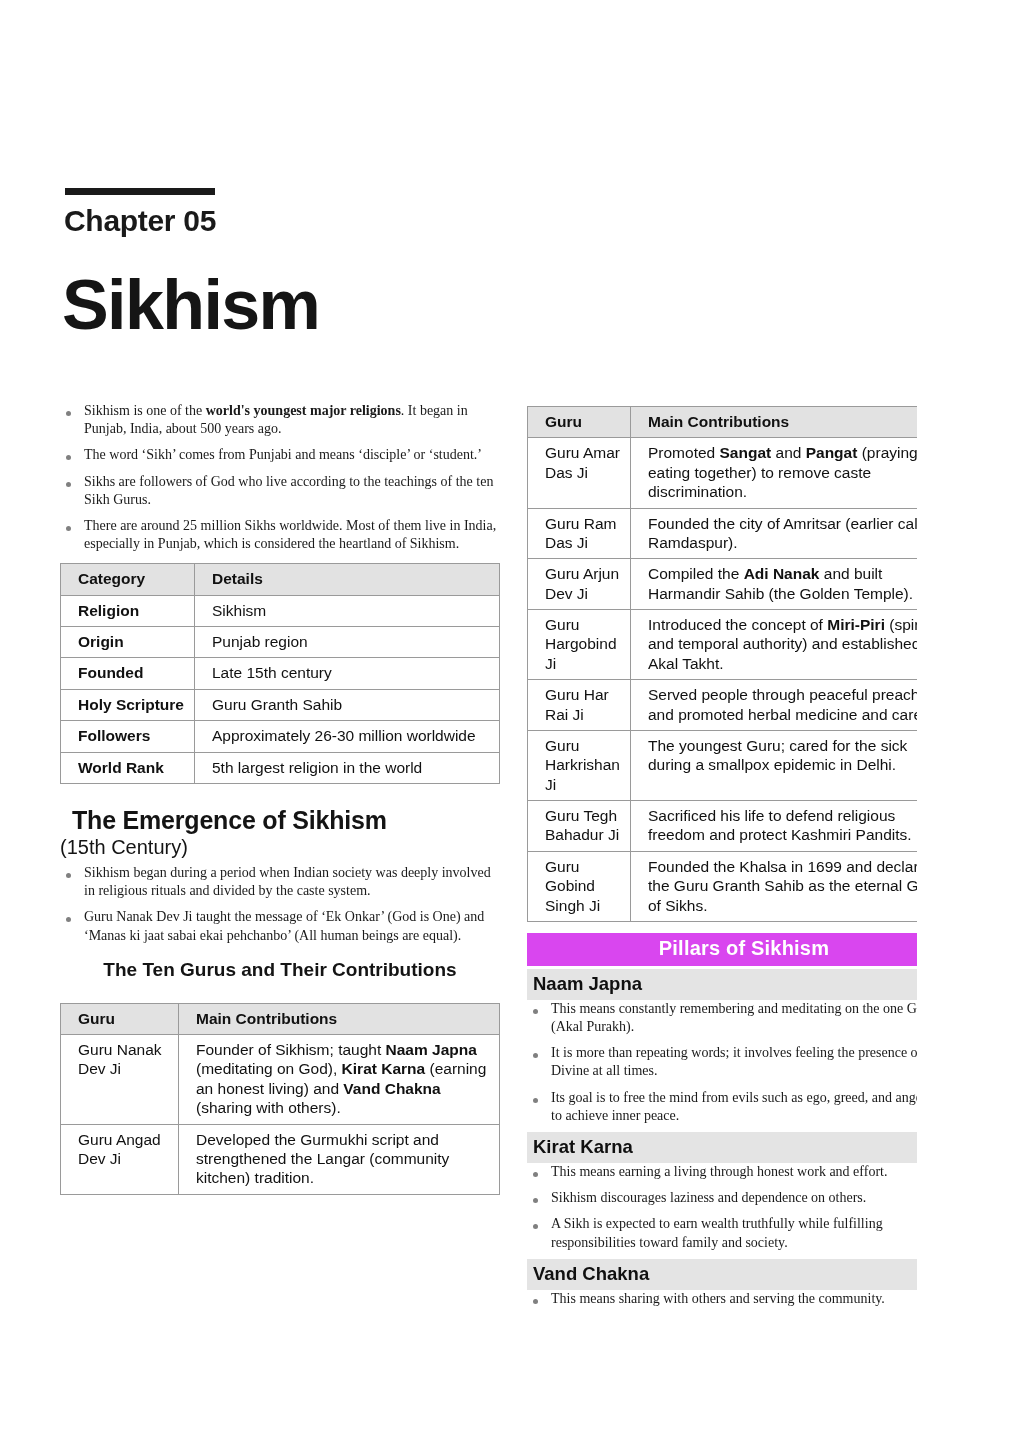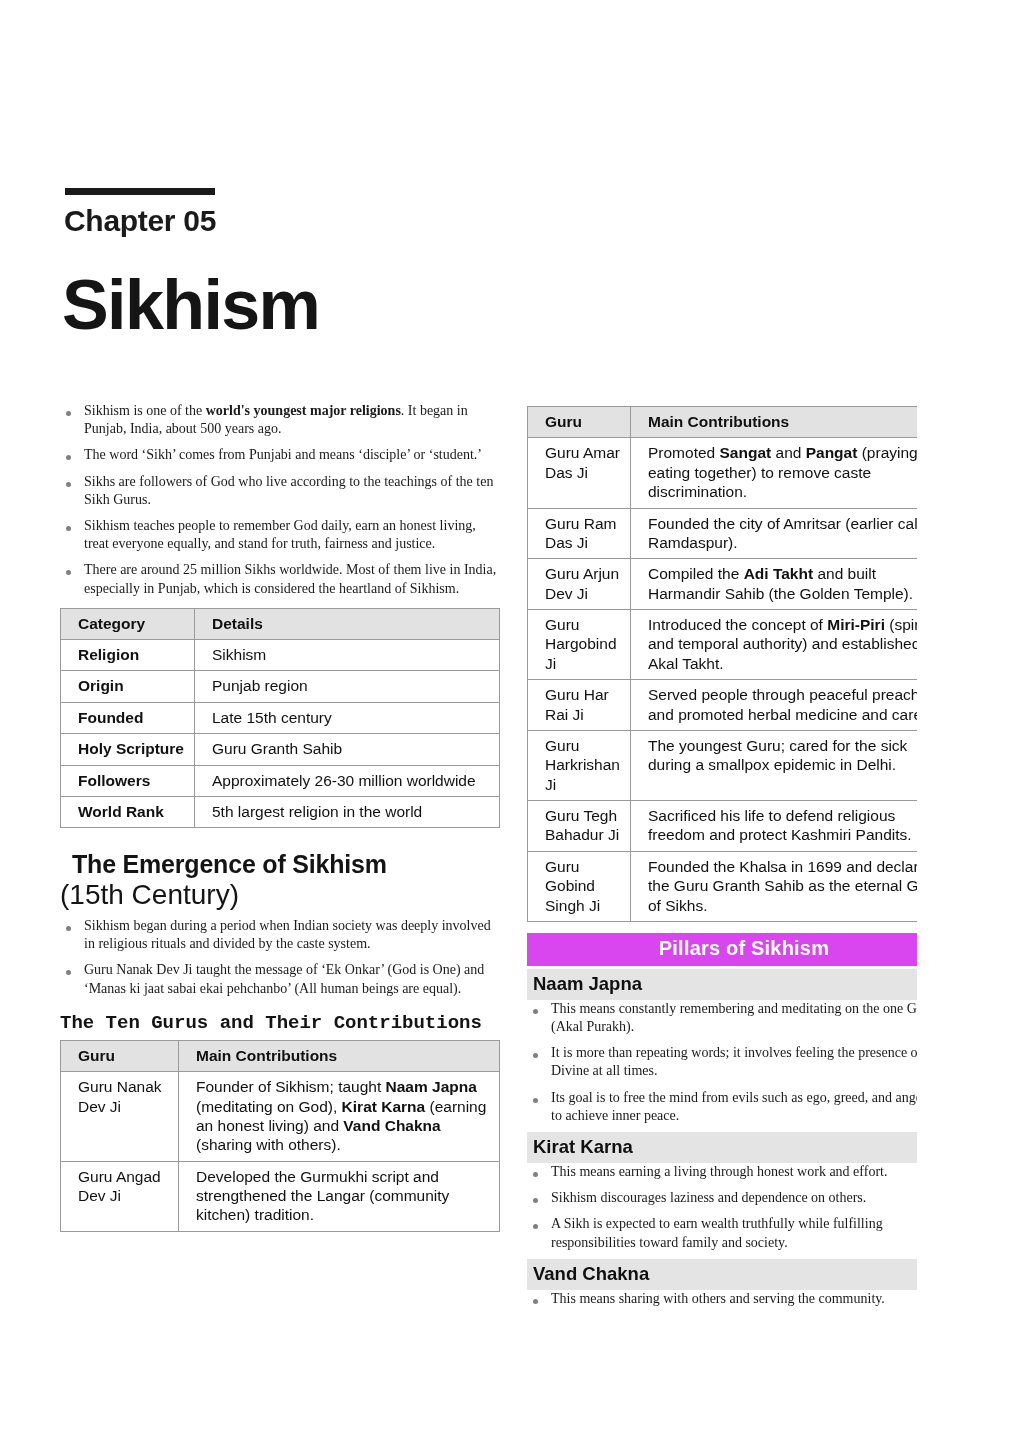--- a/index.html
+++ b/index.html
@@ -134,32 +134,32 @@
     font-weight: bold;
     font-size: 25px;
     line-height: 1.12;
     color: #141414;
     margin: 22px 0 2px 12px;
     letter-spacing: -0.2px;
   }
   .h-sec-sub {
     font-family: "Liberation Sans", sans-serif;
     font-weight: normal;
-    font-size: 28px;
+    font-size: 20px;
     line-height: 1.1;
     color: #141414;
     margin: 0 0 6px 0;
   }
   .h-center {
-    font-family: Liberation Mono, monospace;
+    font-family: Liberation Sans, sans-serif;
     font-weight: bold;
     font-size: 19px;
-    text-align: left;
+    text-align: center;
     color: #141414;
-    margin: 14px 0 6px 0;
+    margin: 14px 0 22px 0;
   }
 
   
   .banner {
     background: #d946ef;
     color: #ffffff;
     font-family: "Liberation Sans", sans-serif;
     font-weight: bold;
     font-size: 20px;
     text-align: center;
@@ -187,21 +187,20 @@
   <div class="chapter-rule"></div>
   <div class="chapter-label">Chapter 05</div>
   <div class="chapter-title">Sikhism</div>
 
   <div class="col-left">
 
     <ul class="bul" id="intro-bullets">
         <li><span>Sikhism is one of the </span><b>world's youngest major religions</b><span>. It began in Punjab, India, about 500 years ago.</span></li>
         <li><span>The word ‘Sikh’ comes from Punjabi and means ‘disciple’ or ‘student.’</span></li>
         <li><span>Sikhs are followers of God who live according to the teachings of the ten Sikh Gurus.</span></li>
-        <li><span>Sikhism teaches people to remember God daily, earn an honest living, treat everyone equally, and stand for truth, fairness and justice.</span></li>
         <li><span>There are around 25 million Sikhs worldwide. Most of them live in India, especially in Punjab, which is considered the heartland of Sikhism.</span></li>
       </ul>
 
     <table class="dt tbl-info">
       <colgroup>
           <col class="c1">
           <col>
         </colgroup>
       <thead>
         <tr>
@@ -289,21 +288,21 @@
           <tr>
             <td>Guru Amar Das Ji</td>
             <td><span>Promoted </span><b>Sangat</b><span> and </span><b>Pangat</b><span> (praying and eating together) to remove caste discrimination.</span></td>
           </tr>
           <tr>
             <td>Guru Ram Das Ji</td>
             <td><span>Founded the city of Amritsar (earlier called Ramdaspur).</span></td>
           </tr>
           <tr>
             <td>Guru Arjun Dev Ji</td>
-            <td><span>Compiled the </span><b>Adi Takht</b><span> and built Harmandir Sahib (the Golden Temple).</span></td>
+            <td><span>Compiled the </span><b>Adi Nanak</b><span> and built Harmandir Sahib (the Golden Temple).</span></td>
           </tr>
           <tr>
             <td>Guru Hargobind Ji</td>
             <td><span>Introduced the concept of </span><b>Miri-Piri</b><span> (spiritual and temporal authority) and established the Akal Takht.</span></td>
           </tr>
           <tr>
             <td>Guru Har Rai Ji</td>
             <td><span>Served people through peaceful preaching and promoted herbal medicine and care.</span></td>
           </tr>
           <tr>

